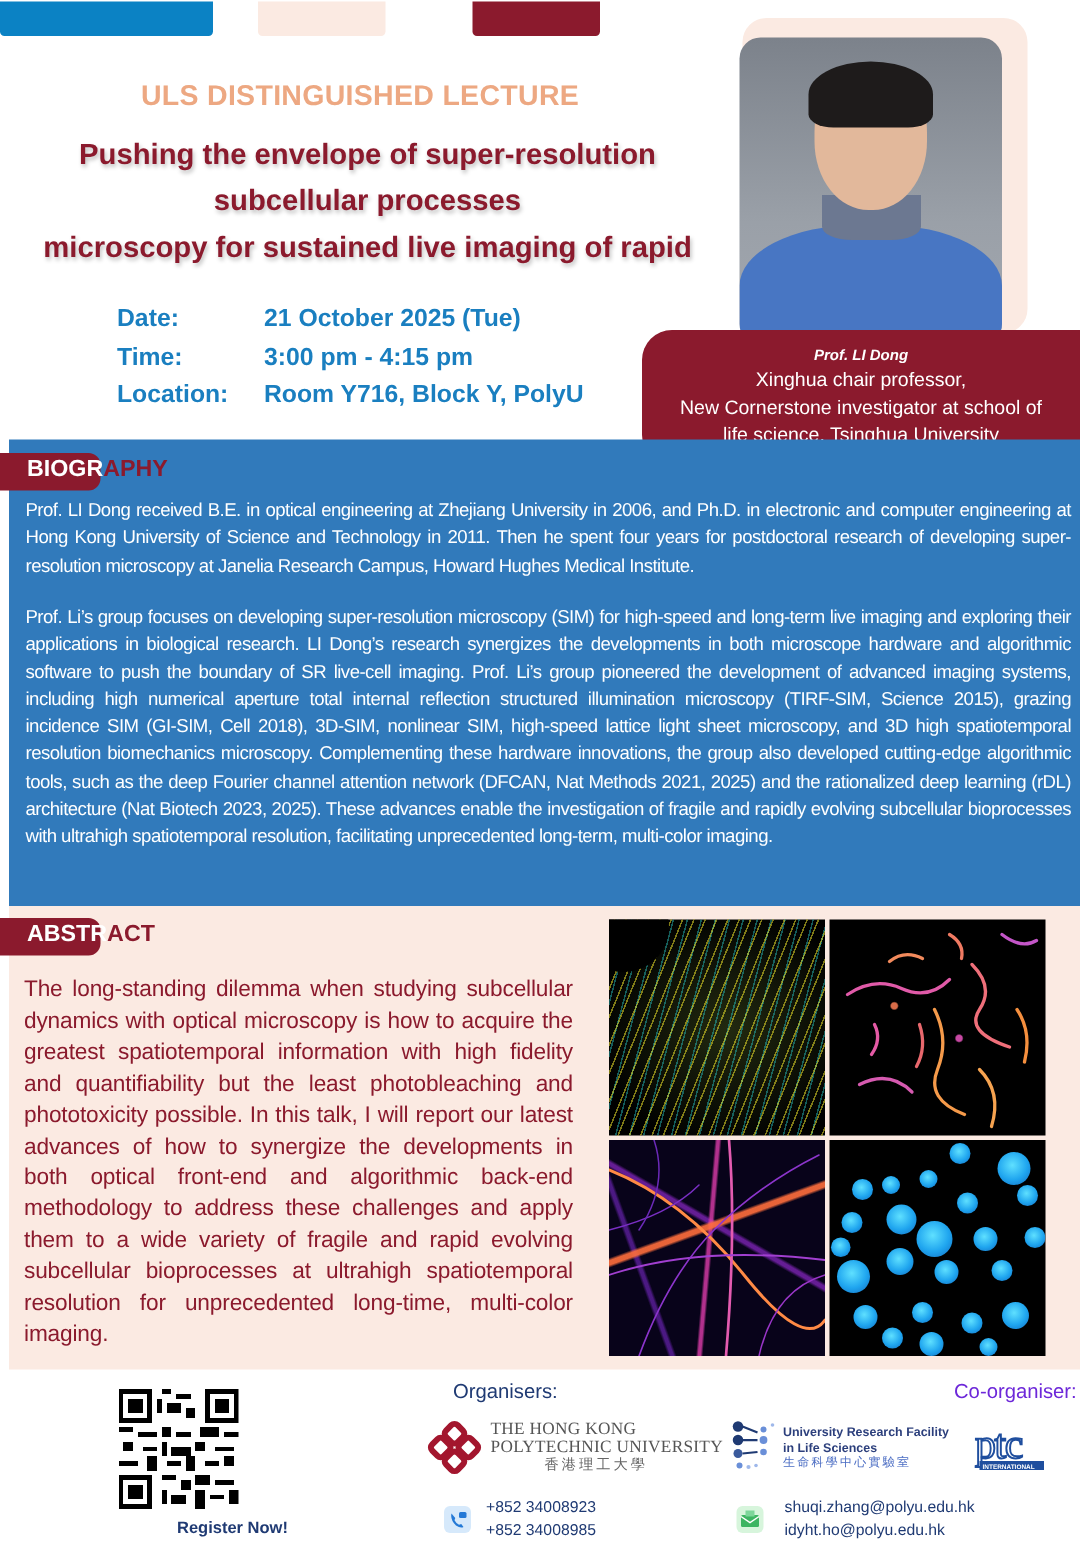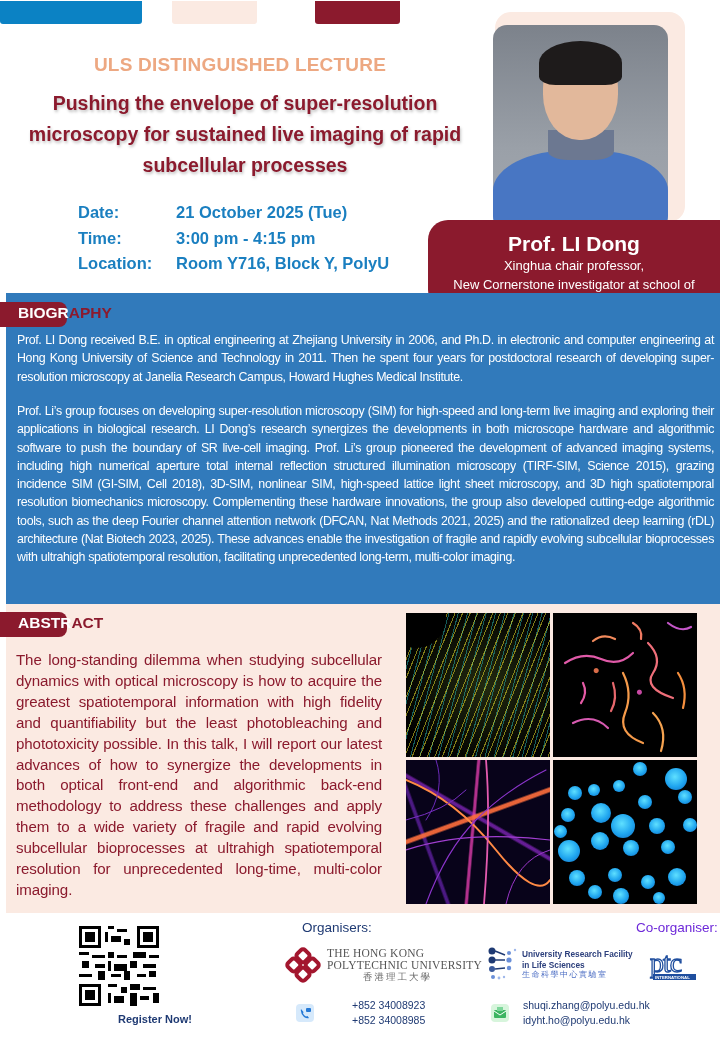--- a/index.html
+++ b/index.html
@@ -18,21 +18,21 @@
   .info-label { width: 98px; }
 
   .photo-frame { position: absolute; left: 495px; top: 12px; width: 190px; height: 210px; background: #fbeae2; border-radius: 16px; }
   .photo { position: absolute; left: 493px; top: 25px; width: 175px; height: 205px; border-radius: 14px; overflow: hidden; background: linear-gradient(180deg,#7c828b 0%,#9aa0a8 60%,#a3a8b0 100%); }
   .photo .head { position: absolute; left: 50px; top: 20px; width: 75px; height: 95px; background: #e2b89b; border-radius: 45% 45% 48% 48%; }
   .photo .hair { position: absolute; left: 46px; top: 16px; width: 83px; height: 44px; background: #1e1b1b; border-radius: 50% 50% 20% 20%; }
   .photo .collar { position: absolute; left: 55px; top: 105px; width: 66px; height: 30px; background: #6c7891; border-radius: 0 0 30% 30%; }
   .photo .sweater { position: absolute; left: 0; top: 125px; width: 175px; height: 90px; background: #4876c3; border-radius: 45% 45% 0 0; }
 
   .name-card { position: absolute; left: 428px; top: 220px; width: 292px; height: 90px; background: #8b1a2d; border-radius: 20px 0 0 20px; color: #ffffff; text-align: center; }
-  .name-card .pname { font-weight: bold; font-size: 21px; margin-top: 12px; }
+  .name-card .pname { font-weight: bold; font-size: 10px; margin-top: 12px; font-style: italic; }
   .name-card .ptitle { font-size: 13px; line-height: 18.5px; margin-top: 1px; }
 
   .bio-box { position: absolute; left: 6px; top: 293px; width: 714px; height: 311px; background: #317abb; }
   .sec-tab { position: absolute; left: 0; height: 25px; background: #8b1a2d; border-radius: 0 8px 8px 0; }
   .sec-heading { position: absolute; left: 18px; font-weight: bold; font-size: 15.5px; color: #8b1a2d; }
   .sec-heading .w { color: #ffffff; }
   .bio-text { position: absolute; left: 17px; width: 697px; color: #ffffff; font-size: 12.4px; line-height: 18.3px; text-align: justify; font-family: "Liberation Sans Narrow", "Liberation Sans", sans-serif; letter-spacing: -0.35px; }
 
   .abs-box { position: absolute; left: 6px; top: 604px; width: 714px; height: 309px; background: #fbeae2; }
   .abs-text { position: absolute; left: 16px; top: 650px; width: 366px; color: #8b1a2d; font-size: 15.1px; line-height: 20.9px; text-align: justify; letter-spacing: -0.1px; }
@@ -67,36 +67,36 @@
   .polyu-text { position: absolute; left: 44px; top: 3px; color: #555; font-family: "Liberation Serif", serif; font-size: 11.5px; line-height: 11.5px; letter-spacing: 0.2px; }
   .polyu-text .cn { font-size: 9.5px; letter-spacing: 2px; font-family: "DejaVu Sans", sans-serif; color: #666; margin-left: 36px; }
 
   .urf-logo { position: absolute; left: 487px; top: 945px; width: 160px; height: 40px; }
   .urf-text { position: absolute; left: 35px; top: 4px; color: #2c3f7c; font-size: 8.3px; line-height: 10.5px; font-weight: bold; }
   .urf-text .cn { color: #4a6cc3; font-weight: normal; font-size: 8px; letter-spacing: 1.5px; }
 
   .ptc-logo { position: absolute; left: 648px; top: 948px; width: 50px; height: 34px; }
 
   .phone-icon { position: absolute; left: 296px; top: 1004px; width: 18px; height: 18px; border-radius: 4px; background: #d6e9fb; }
-  .phones { position: absolute; left: 324px; top: 998px; color: #1f3a73; font-size: 10.5px; line-height: 15px; margin-left: 28px; }
+  .phones { position: absolute; left: 324px; top: 998px; color: #1f3a73; font-size: 10.5px; line-height: 15px; }
   .mail-icon { position: absolute; left: 491px; top: 1004px; width: 18px; height: 18px; border-radius: 4px; background: #d7f5dc; }
   .emails { position: absolute; left: 523px; top: 998px; color: #1f3a73; font-size: 10.5px; line-height: 15px; }
 </style>
 </head>
 <body>
 
 <div class="topbar bar-blue"></div>
 <div class="topbar bar-cream"></div>
 <div class="topbar bar-maroon"></div>
 
 <div class="series">ULS DISTINGUISHED LECTURE</div>
 <div class="title">
   <div>Pushing the envelope of super-resolution</div>
+  <div>subcellular processes</div>
   <div>microscopy for sustained live imaging of rapid</div>
-  <div>subcellular processes</div>
 </div>
 
 <div class="info">
   <div class="info-row">
     <span class="info-label">Date:</span>
     <span>21 October 2025 (Tue)</span>
   </div>
   <div class="info-row">
     <span class="info-label">Time:</span>
     <span>3:00 pm - 4:15 pm</span>

